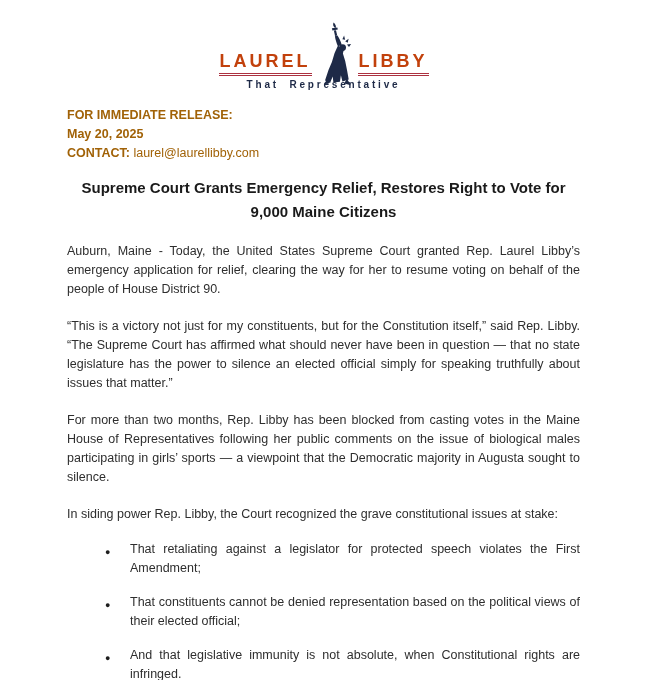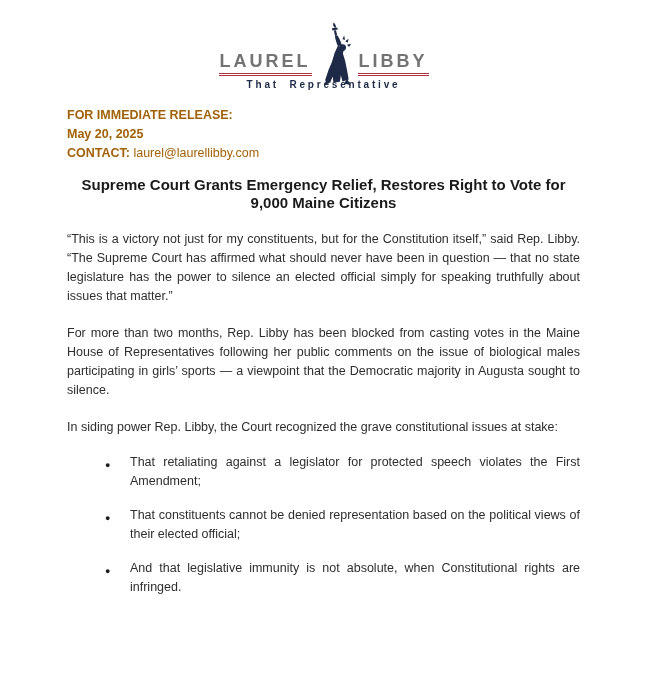--- a/index.html
+++ b/index.html
@@ -8,39 +8,39 @@
     font-family: "Liberation Sans", sans-serif;
     color: #2e2e2e;
   }
   .page { padding: 22px 67px 0 67px; }
 
   
   .logo { text-align: center; }
   .logo-row { display: flex; justify-content: center; align-items: flex-end; }
   .logo-word {
     font-size: 18px; font-weight: bold; letter-spacing: 3px;
-    color: #737373; line-height: 1;
+    color: #c2410c; line-height: 1;
     padding: 0 1px 3px 1px; border-bottom: 3px double #AC3140;
   }
   .logo-statue { width: 40px; height: 64px; margin: 0 3px -10px 3px; flex: 0 0 auto; }
   .logo-statue svg { display: block; width: 40px; height: 64px; }
   .logo-subtitle {
     margin-top: 3px; font-size: 10px; font-weight: bold;
     letter-spacing: 2.8px; word-spacing: 5px; color: #1E2A47;
   }
 
   
   .release-info { margin-top: 16px; }
   .release-info p { margin: 0; font-size: 12.5px; line-height: 19px; color: #a16207; }
   .bold { font-weight: bold; }
 
   
   .headline {
     margin: 13px 0 0 0; text-align: center;
-    font-size: 15px; font-weight: bold; line-height: 18px; color: #1a1a1a;
+    font-size: 15px; font-weight: bold; line-height: 24px; color: #1a1a1a;
   }
 
   
   .body-par {
     margin: 18px 0 0 0; font-size: 12.5px; line-height: 19px;
     text-align: justify; color: #2e2e2e;
   }
   ul.points { margin: 16px 0 0 0; padding: 0 0 0 63px; list-style: none; }
   ul.points li {
     position: relative; margin: 0 0 15px 0;
@@ -82,20 +82,21 @@
   </header>
 
   <section class="release-info">
     <p class="bold">FOR IMMEDIATE RELEASE:</p>
     <p class="bold">May 20, 2025</p>
     <p><span class="bold">CONTACT:</span> <span>laurel@laurellibby.com</span></p>
   </section>
 
   <h1 class="headline">Supreme Court Grants Emergency Relief, Restores Right to Vote for 9,000 Maine Citizens</h1>
 
+  <p class="body-par">Auburn, Maine - Today, the United States Supreme Court granted Rep. Laurel Libby’s emergency application for relief, clearing the way for her to resume voting on behalf of the people of House District 90.</p>
   <p class="body-par">“This is a victory not just for my constituents, but for the Constitution itself,” said Rep. Libby. “The Supreme Court has affirmed what should never have been in question — that no state legislature has the power to silence an elected official simply for speaking truthfully about issues that matter.”</p>
   <p class="body-par">For more than two months, Rep. Libby has been blocked from casting votes in the Maine House of Representatives following her public comments on the issue of biological males participating in girls’ sports — a viewpoint that the Democratic majority in Augusta sought to silence.</p>
   <p class="body-par">In siding power Rep. Libby, the Court recognized the grave constitutional issues at stake:</p>
 
   <ul class="points">
     <li><span class="marker">●</span><span>That retaliating against a legislator for protected speech violates the First Amendment;</span></li>
     <li><span class="marker">●</span><span>That constituents cannot be denied representation based on the political views of their elected official;</span></li>
     <li><span class="marker">●</span><span>And that legislative immunity is not absolute, when Constitutional rights are infringed.</span></li>
   </ul>
 

